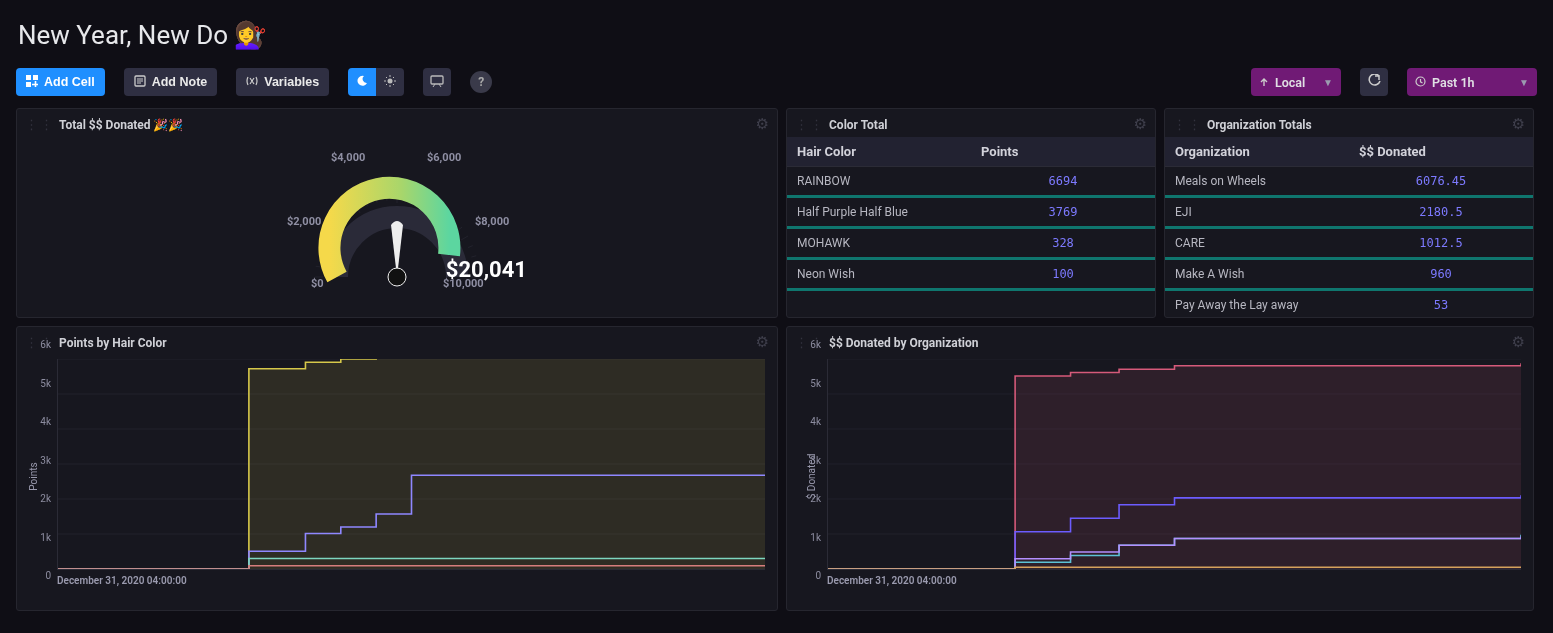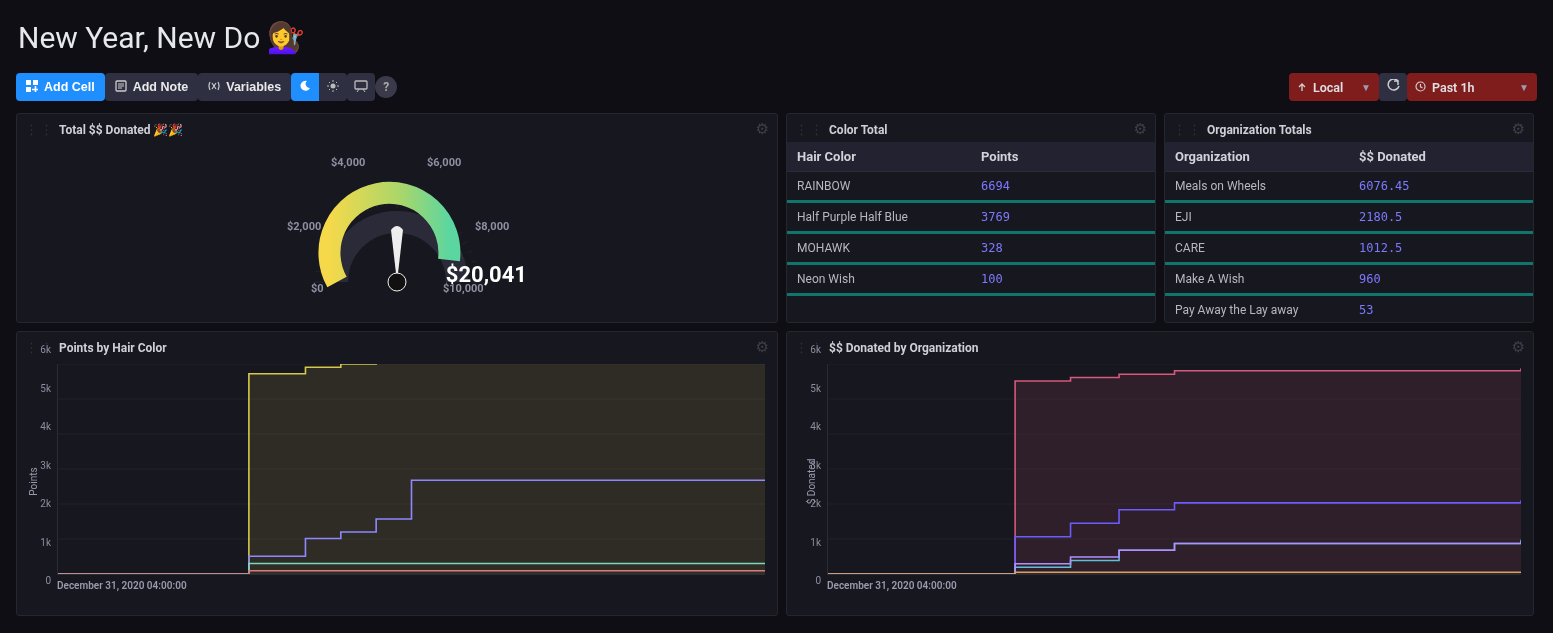--- a/index.html
+++ b/index.html
@@ -7,53 +7,53 @@
   background: #0f0e15;
   color: #f0f0f0;
   font-family: -apple-system, BlinkMacSystemFont, "Segoe UI", Roboto, sans-serif;
   font-size: 13px;
   width: 1553px;
   height: 633px;
   overflow: hidden;
 }
 .page { padding: 10px 16px; }
 .title {
-  font-size: 30px;
+  font-size: 26px;
   font-weight: 400;
   color: #e7e8eb;
   margin: 10px 0 18px 2px;
 }
 .toolbar {
   display: flex;
   justify-content: space-between;
   align-items: center;
   margin-bottom: 12px;
 }
-.toolbar-left, .toolbar-right { display: flex; gap: 0; align-items: center; }
+.toolbar-left, .toolbar-right { display: flex; gap: 19px; align-items: center; }
 .btn {
   display: inline-flex;
   align-items: center;
   gap: 6px;
   height: 28px;
   padding: 0 10px;
   border-radius: 4px;
   background: #2f2f42;
   color: #eaeaea;
   font-size: 12.5px;
   font-weight: 600;
   cursor: pointer;
   border: none;
 }
 .btn-primary { background: #1f8fff; color: #fff; }
 .btn-icon-only { width: 28px; padding: 0; justify-content: center; }
 .btn-group { display: inline-flex; }
 .btn-group .btn { border-radius: 0; }
 .btn-group .btn:first-child { border-radius: 4px 0 0 4px; }
 .btn-group .btn:last-child { border-radius: 0 4px 4px 0; }
-.dd { background:#7f1d1d; height:28px; border-radius:4px; display:inline-flex; align-items:center; padding:0 8px; font-size:12.5px; font-weight:600; color:#e0e0e4; gap:8px; cursor:pointer; }
+.dd { background:#701a75; height:28px; border-radius:4px; display:inline-flex; align-items:center; padding:0 8px; font-size:12.5px; font-weight:600; color:#e0e0e4; gap:8px; cursor:pointer; }
 .dd .caret { font-size:10px; color:#9b9bb0; margin-left:6px; }
 .help { width:22px; height:22px; border-radius:50%; background:#3a3a4a; color:#aaa; display:inline-flex; align-items:center; justify-content:center; font-size:12px; font-weight:700; cursor:pointer; }
 
 .grid {
   display: grid;
   grid-template-columns: 762px 370px 370px;
   grid-template-rows: 210px 285px;
   gap: 8px;
 }
 .cell {
@@ -86,21 +86,21 @@
   color: #d2d2da;
   padding: 7px 10px;
   border-bottom: 1px solid #2b2b36;
 }
 .tbl td {
   font-size: 12px;
   padding: 7px 10px;
   border-bottom: 3px solid #0f766e;
   color: #b7b7c1;
 }
-.tbl td.num { text-align: left; color: #7d7aff; font-family: "SFMono-Regular", Menlo, monospace; }
+.tbl td.num { text-align: center; color: #7d7aff; font-family: "SFMono-Regular", Menlo, monospace; }
 
 .gauge-wrap { display:flex; justify-content:center; align-items:center; height:170px; }
 .gauge { position:relative; width:260px; height:170px; }
 .gauge svg { position:absolute; left:0; top:0; }
 .gauge-val { position:absolute; width:100%; text-align:right; top:120px; font-size:22px; font-weight:700; color:#fff; }
 .glabel { position:absolute; font-size:11px; font-weight:700; color:#8f8fa3; }
 
 .chart-body { position:absolute; left:8px; right:8px; top:28px; bottom:24px; }
 .axis-y { position:absolute; left:0; top:0; bottom:0; width:30px; }
 .axis-y .tick { position:absolute; right:4px; font-size:10px; color:#8d8da0; transform:translateY(-50%); }

